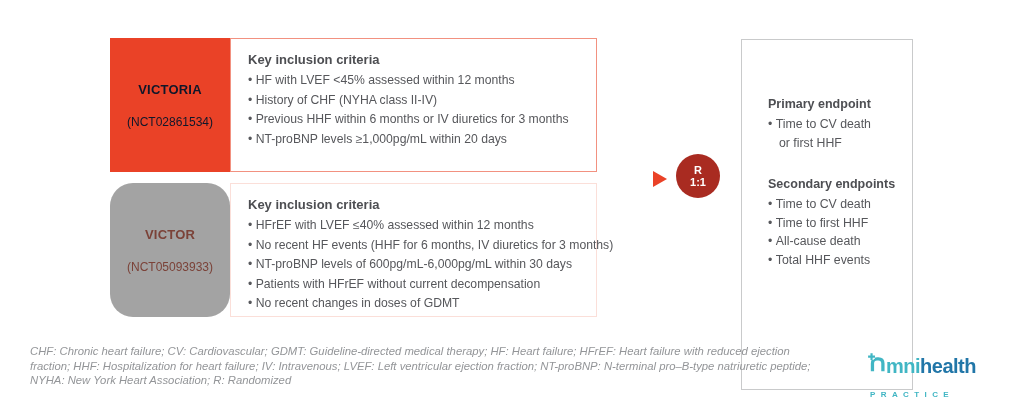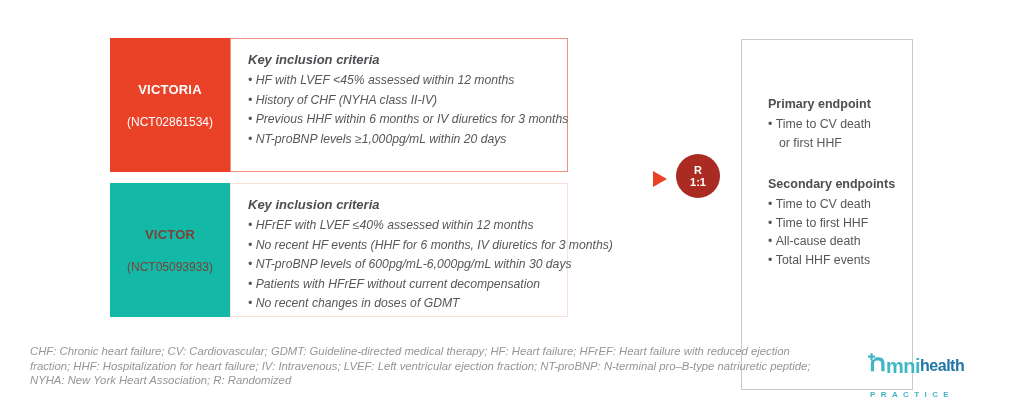--- a/index.html
+++ b/index.html
@@ -11,31 +11,30 @@
     font-family:"Liberation Sans", sans-serif;
     overflow:hidden;
   }
 
   
   .trial-label {
     position:absolute; left:110px; width:120px; height:134px;
     display:flex; flex-direction:column; align-items:center; justify-content:center;
     text-align:center;
   }
-  .trial-label.victoria { top:38px; background:#EA4227; color:#ffffff; }
-  .trial-label.victor   { top:183px; background:#14b8a6; color:#7B4238; }
+  .trial-label.victoria { top:38px; background:#EA4227; color:#0f172a; }
+  .trial-label.victor   { top:183px; background:#a3a3a3; color:#7B4238;border-radius:23px; }
   .trial-name { font-size:13px; font-weight:bold; letter-spacing:.2px; }
   .trial-nct  { font-size:12px; margin-top:18px;text-align:center; }
 
   
   .criteria-panel {
-    position:absolute; left:230px; width:338px; height:134px;
+    position:absolute; left:230px; width:367px; height:134px;
     background:#ffffff;
     padding:13px 8px 0 17px;
-    font-style:italic;
   }
   .criteria-panel.victoria { top:38px; border:1.5px solid #F29180; }
   .criteria-panel.victor   { top:183px; border:1.5px solid #FBDFD9; }
   .criteria-title { font-size:13px; font-weight:bold; color:#4D4E52; margin-bottom:4px; }
   ul.bullets { list-style:none; }
   ul.bullets li {
     font-size:12.2px; color:#56575B; line-height:19.5px;
     padding-left:11px; text-indent:-11px; white-space:nowrap;
   }
   ul.bullets li::before { content:"\2022\00a0"; color:#56575B; }
@@ -77,21 +76,21 @@
   .footnote {
     position:absolute; left:30px; top:344px; width:792px;
     font-style:italic; font-size:11.3px; line-height:14.6px; color:#939598;
   }
 
   
   .logo { position:absolute; left:867px; top:350px; width:122px; }
   .logo-row { display:flex; align-items:flex-end; line-height:20px; }
   .logo-mark { margin-right:-1px; position:relative; top:2px; }
   .logo-omni   { color:#41B6C4; font-size:20px; font-weight:bold; letter-spacing:-.5px; }
-  .logo-health { color:#2176A8; font-size:16px; font-weight:bold; letter-spacing:-.5px;text-align:center; }
+  .logo-health { color:#2176A8; font-size:20px; font-weight:bold; letter-spacing:-.5px;text-align:center; }
   .logo-tagline {
     color:#41B6C4; font-size:8px; font-weight:bold;
     letter-spacing:5.4px; margin-top:14px; padding-left:3px; white-space:nowrap;
   }
 </style>
 </head>
 <body>
 
 <div class="canvas">
 

